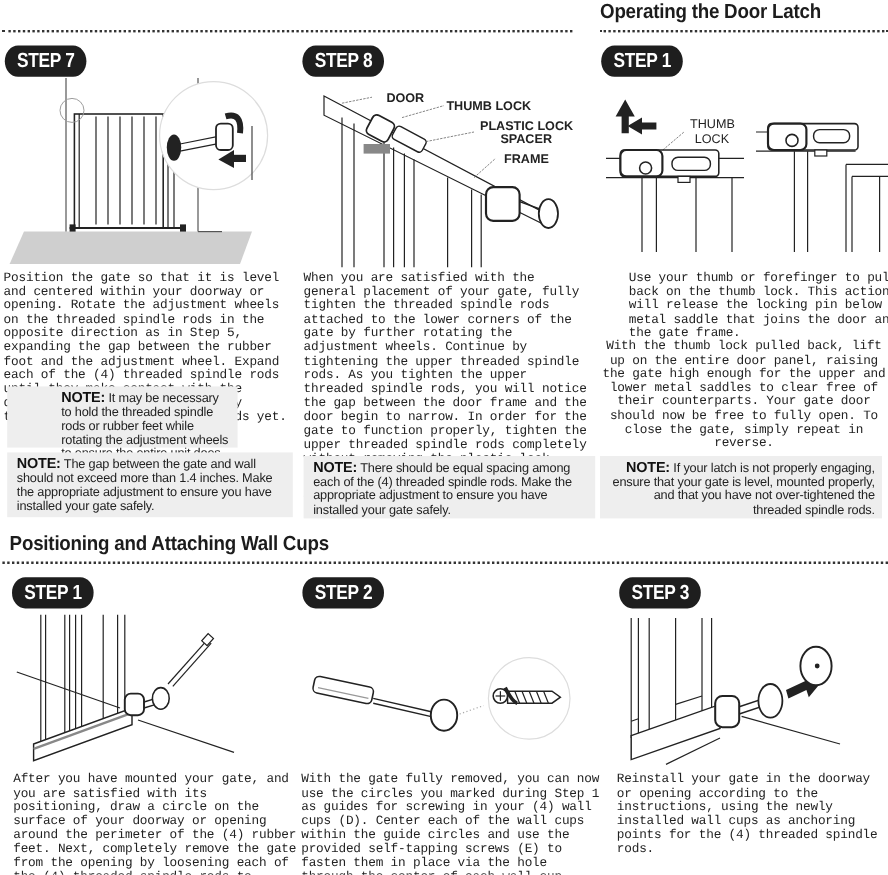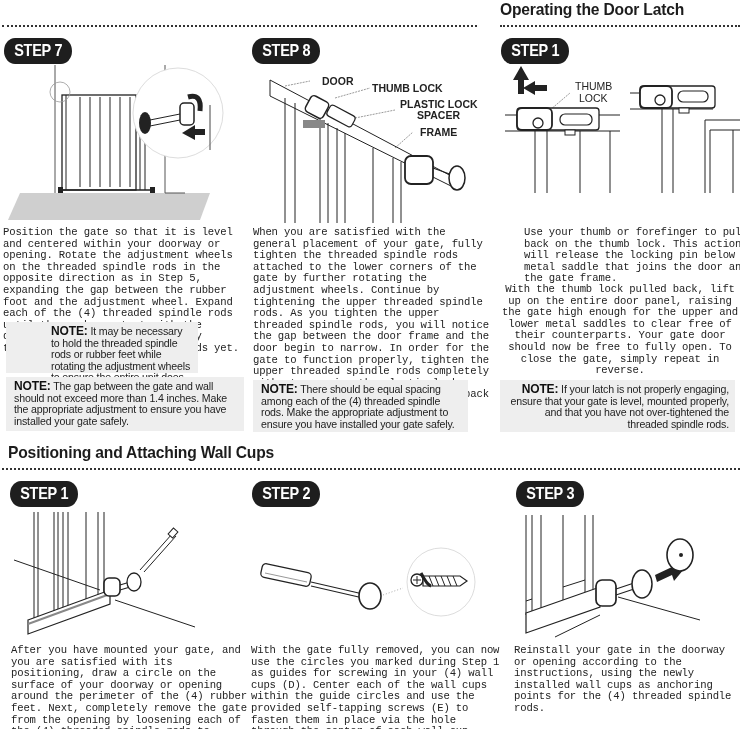--- a/index.html
+++ b/index.html
@@ -114,26 +114,26 @@
     <line x1="110" y1="50" x2="150" y2="42" stroke="#555" stroke-width="0.6" stroke-dasharray="2,1"></line>
     <line x1="150" y1="80" x2="168" y2="64" stroke="#555" stroke-width="0.6" stroke-dasharray="2,1"></line>
     <text x="77" y="17" font-family="Liberation Sans, sans-serif" font-size="10.5" fill="#222">DOOR</text>
     <text x="127" y="24" font-family="Liberation Sans, sans-serif" font-size="10.5" fill="#222">THUMB LOCK</text>
     <text x="155" y="40" font-family="Liberation Sans, sans-serif" font-size="10.5" fill="#222">PLASTIC LOCK</text>
     <text x="172" y="51" font-family="Liberation Sans, sans-serif" font-size="10.5" fill="#222">SPACER</text>
     <text x="175" y="68" font-family="Liberation Sans, sans-serif" font-size="10.5" fill="#222">FRAME</text>
   </svg>
 </div>
 <div class="body-text" style="left:253px; top:227px; width:240px;">When you are satisfied with the general placement of your gate, fully tighten the threaded spindle rods attached to the lower corners of the gate by further rotating the adjustment wheels. Continue by tightening the upper threaded spindle rods. As you tighten the upper threaded spindle rods, you will notice the gap between the door frame and the door begin to narrow. In order for the gate to function properly, tighten the upper threaded spindle rods completely without removing the plastic lock spacer. Then, pull the thumb lock back to remove the plastic lock spacer. This will ensure proper spacing between the door and frame.</div>
-<div class="note" style="left:253px; top:380px; width:215px; height:52px;">
+<div class="note" style="left:253px; top:380px; width:243px; height:52px;">
   <b>NOTE:</b><span> There should be equal spacing among each of the (4) threaded spindle rods. Make the appropriate adjustment to ensure you have installed your gate safely.</span>
 </div>
 
 <div class="step-pill" style="left:501px; top:38px;">STEP 1</div>
-<div class="illus" style="left:495px; top:58px; width:245px; height:135px;">
+<div class="illus" style="left:495px; top:75px; width:245px; height:135px;">
   <svg width="245" height="135" viewBox="0 0 245 135">
 
     <polygon points="26,8 18,22 23,22 23,36 29,36 29,22 34,22" fill="#222"></polygon>
     <polygon points="28,30 40,23 40,27 52,27 52,33 40,33 40,37" fill="#222"></polygon>
 
     <text x="80" y="32" font-family="Liberation Sans, sans-serif" font-size="10.5" fill="#222">THUMB</text>
     <text x="84" y="44" font-family="Liberation Sans, sans-serif" font-size="10.5" fill="#222">LOCK</text>
     <line x1="55" y1="52" x2="75" y2="35" stroke="#555" stroke-width="0.6" stroke-dasharray="2,1"></line>
 
     <line x1="10" y1="57" x2="125" y2="57" stroke="#222"></line>

